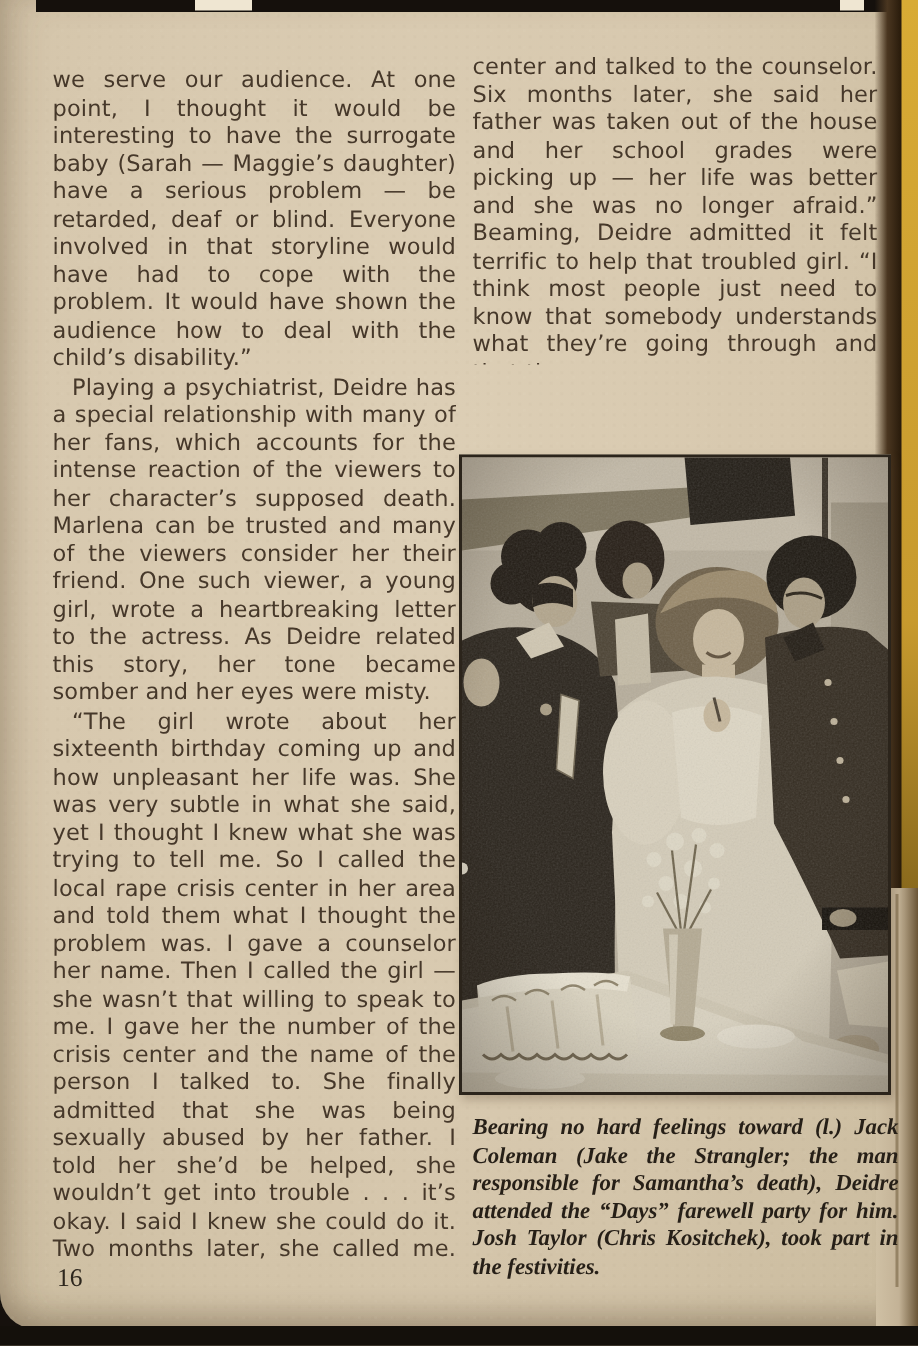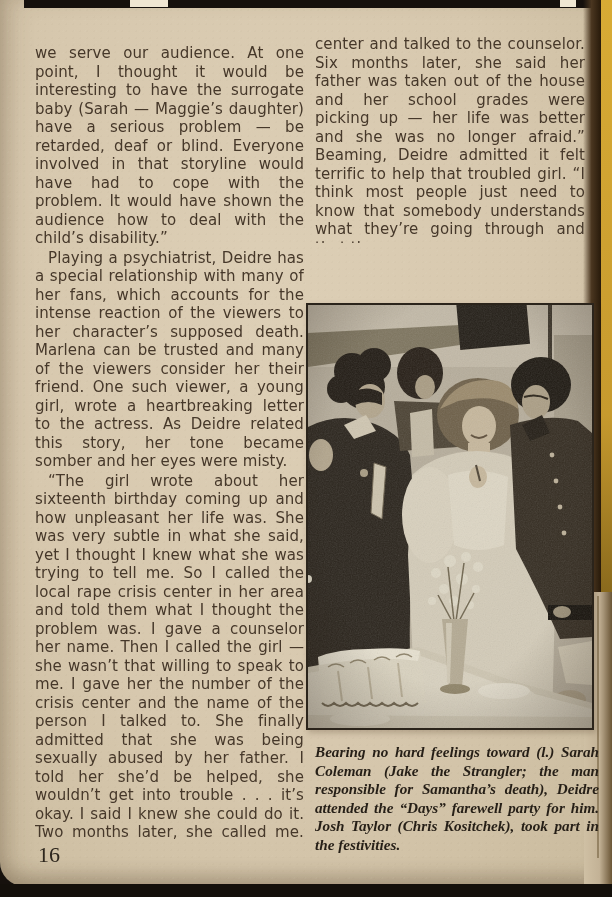--- a/index.html
+++ b/index.html
@@ -63,21 +63,21 @@
   
   #caption{
     position:absolute; left:315px; top:743px; width:284px;
     font-family:"Liberation Serif", serif; font-style:italic; font-weight:bold;
     font-size:15.2px; line-height:18.6px; color:#261f17; text-align:justify;
   }
 
   
   #page-number{
     position:absolute; left:38px; top:842px;
-    font-family:"Liberation Serif", serif; font-size:22px; color:#2d261d;
+    font-family:"Liberation Serif", serif; font-size:17px; color:#2d261d;
   }
 </style>
 </head>
 <body>
 
 <div id="canvas">
 
   <div id="paper"></div>
 
   <div id="edge-top" class="edge"></div>
@@ -217,17 +217,17 @@
         <ellipse cx="196" cy="392" rx="32" ry="11" fill="#d9d2c0"></ellipse>
         <ellipse cx="196" cy="386" rx="26" ry="8" fill="#e2dccc"></ellipse>
         <ellipse cx="52" cy="414" rx="30" ry="7" fill="#d9d2c0"></ellipse>
       </g>
 
       <rect x="0" y="0" width="284" height="423" filter="url(#grain)" opacity="0.16"></rect>
       <rect x="0" y="0" width="284" height="423" fill="url(#vig)"></rect>
     </svg>
   </div>
 
-  <div id="caption">Bearing no hard feelings toward (l.) Sarah Coleman (Jake the Strangler; the man responsible for Samantha’s death), Deidre attended the “Days” farewell party for him. Josh Taylor (Chris Kositchek), took part in the festivities.</div>
+  <div id="caption">Bearing no hard feelings toward (l.) Jack Coleman (Jake the Strangler; the man responsible for Samantha’s death), Deidre attended the “Days” farewell party for him. Josh Taylor (Chris Kositchek), took part in the festivities.</div>
 
   <div id="page-number">16</div>
 
 </div>
 
 </body></html>

